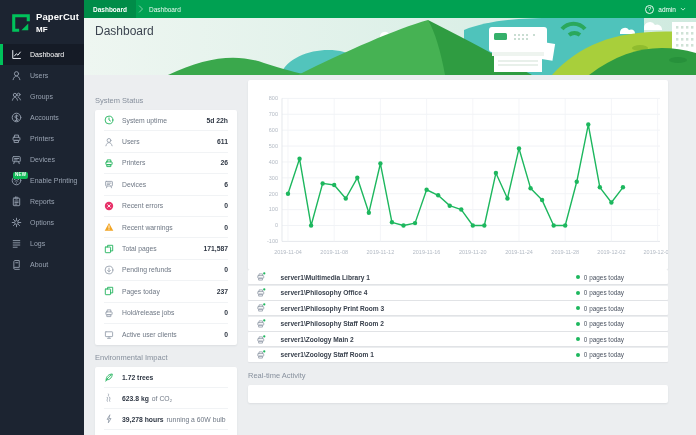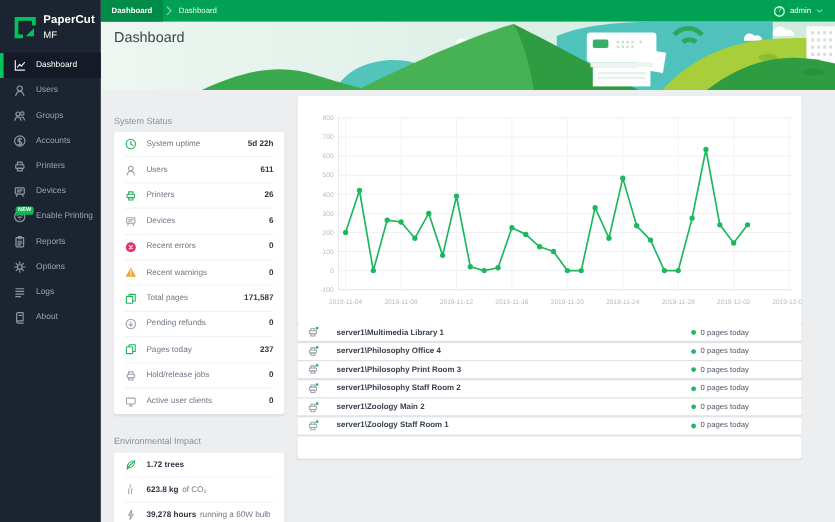--- a/index.html
+++ b/index.html
@@ -6,21 +6,21 @@
 html,body{width:696px;height:435px}
 body{font-family:"Liberation Sans","DejaVu Sans",sans-serif;background:#eceef0;overflow:hidden}
 .app{position:relative;width:696px;height:435px;overflow:hidden;background:#eceef0}
 
 
 .sidebar{position:absolute;left:0;top:0;width:84px;height:435px;background:#1c2431;z-index:6}
 .logo{display:flex;align-items:center;height:44px;padding:10px 6px 8px 11px;cursor:pointer}
 .logo-mark{width:20px;height:20px;flex:none}
 .logo-text{margin-left:5px;line-height:1}
 .logo-brand{display:block;color:#fff;font-weight:bold;font-size:9.5px;letter-spacing:.1px}
-.logo-product{display:block;color:#fff;font-weight:normal;font-size:8px;margin-top:4px}
+.logo-product{display:block;color:#fff;font-weight:bold;font-size:8px;margin-top:4px}
 .nav-item{position:relative;display:flex;align-items:center;height:21px;padding-left:11px;color:#99a3b2;cursor:pointer}
 .nav-icon{width:11px;height:11px;flex:none;color:#8d97a6;display:inline-block}
 .nav-icon svg,.sicon svg,.eicon svg,.picon svg{width:100%;height:100%;display:block}
 .nav-label{margin-left:8px;font-size:7px;white-space:nowrap}
 .nav-item.selected{background:#151b26;color:#fff;box-shadow:inset 3px 0 0 #00c25b}
 .nav-item.selected .nav-icon{color:#e9edf2}
 .badge{display:none}
 .badge.show{display:block;position:absolute;left:13px;top:2px;background:#10b956;color:#fff;font-size:4.5px;font-weight:bold;padding:1px 2px;border-radius:2px;line-height:1;letter-spacing:.2px}
 
 
@@ -46,21 +46,21 @@
 .col-left .section-title{margin-bottom:5px}
 .status-card{padding:0 9px}
 .srow{display:flex;align-items:center;height:21.4px;border-bottom:1px solid #f1f3f5}
 .srow:last-child{border-bottom:none}
 .sicon{width:10px;height:10px;flex:none;color:#9aa3af}
 .tone-green .sicon,.tone-green .eicon{color:#21b35c}
 .tone-red .sicon{color:#e8336a}
 .tone-amber .sicon{color:#f2a524}
 .slabel{margin-left:8px;font-size:6.8px;color:#6e7784}
 .svalue{margin-left:auto;font-size:6.8px;font-weight:bold;color:#2f3744}
-.env-title{margin-top:18px}
+.env-title{margin-top:8px}
 .env-card{padding:0 9px}
 .erow{display:flex;align-items:center;height:21px;border-bottom:1px solid #f1f3f5}
 .eicon{width:10px;height:10px;flex:none;color:#9aa3af}
 .etext{margin-left:8px;font-size:6.8px;color:#6e7784}
 .etext b{color:#2f3744}
 .erest{margin-left:3px}
 .since{text-align:right;font-size:6.3px;color:#a9b1bb;padding:6px 1px 7px}
 
 
 .col-right{position:absolute;left:248px;top:80px;width:420px;z-index:2}
@@ -640,16 +640,17 @@
             </svg>
           </span>
           <span class="pname">server1\Zoology Staff Room 1</span>
           <span class="pstatus">
             <span class="dot"></span>
             <span>0 pages today</span>
           </span>
         </div>
       </div>
 
+    <div class="section-title rt-title">Real-time Activity</div>
     <div class="card rt-card"></div>
   </div>
 
 </div>
 
 </body></html>

